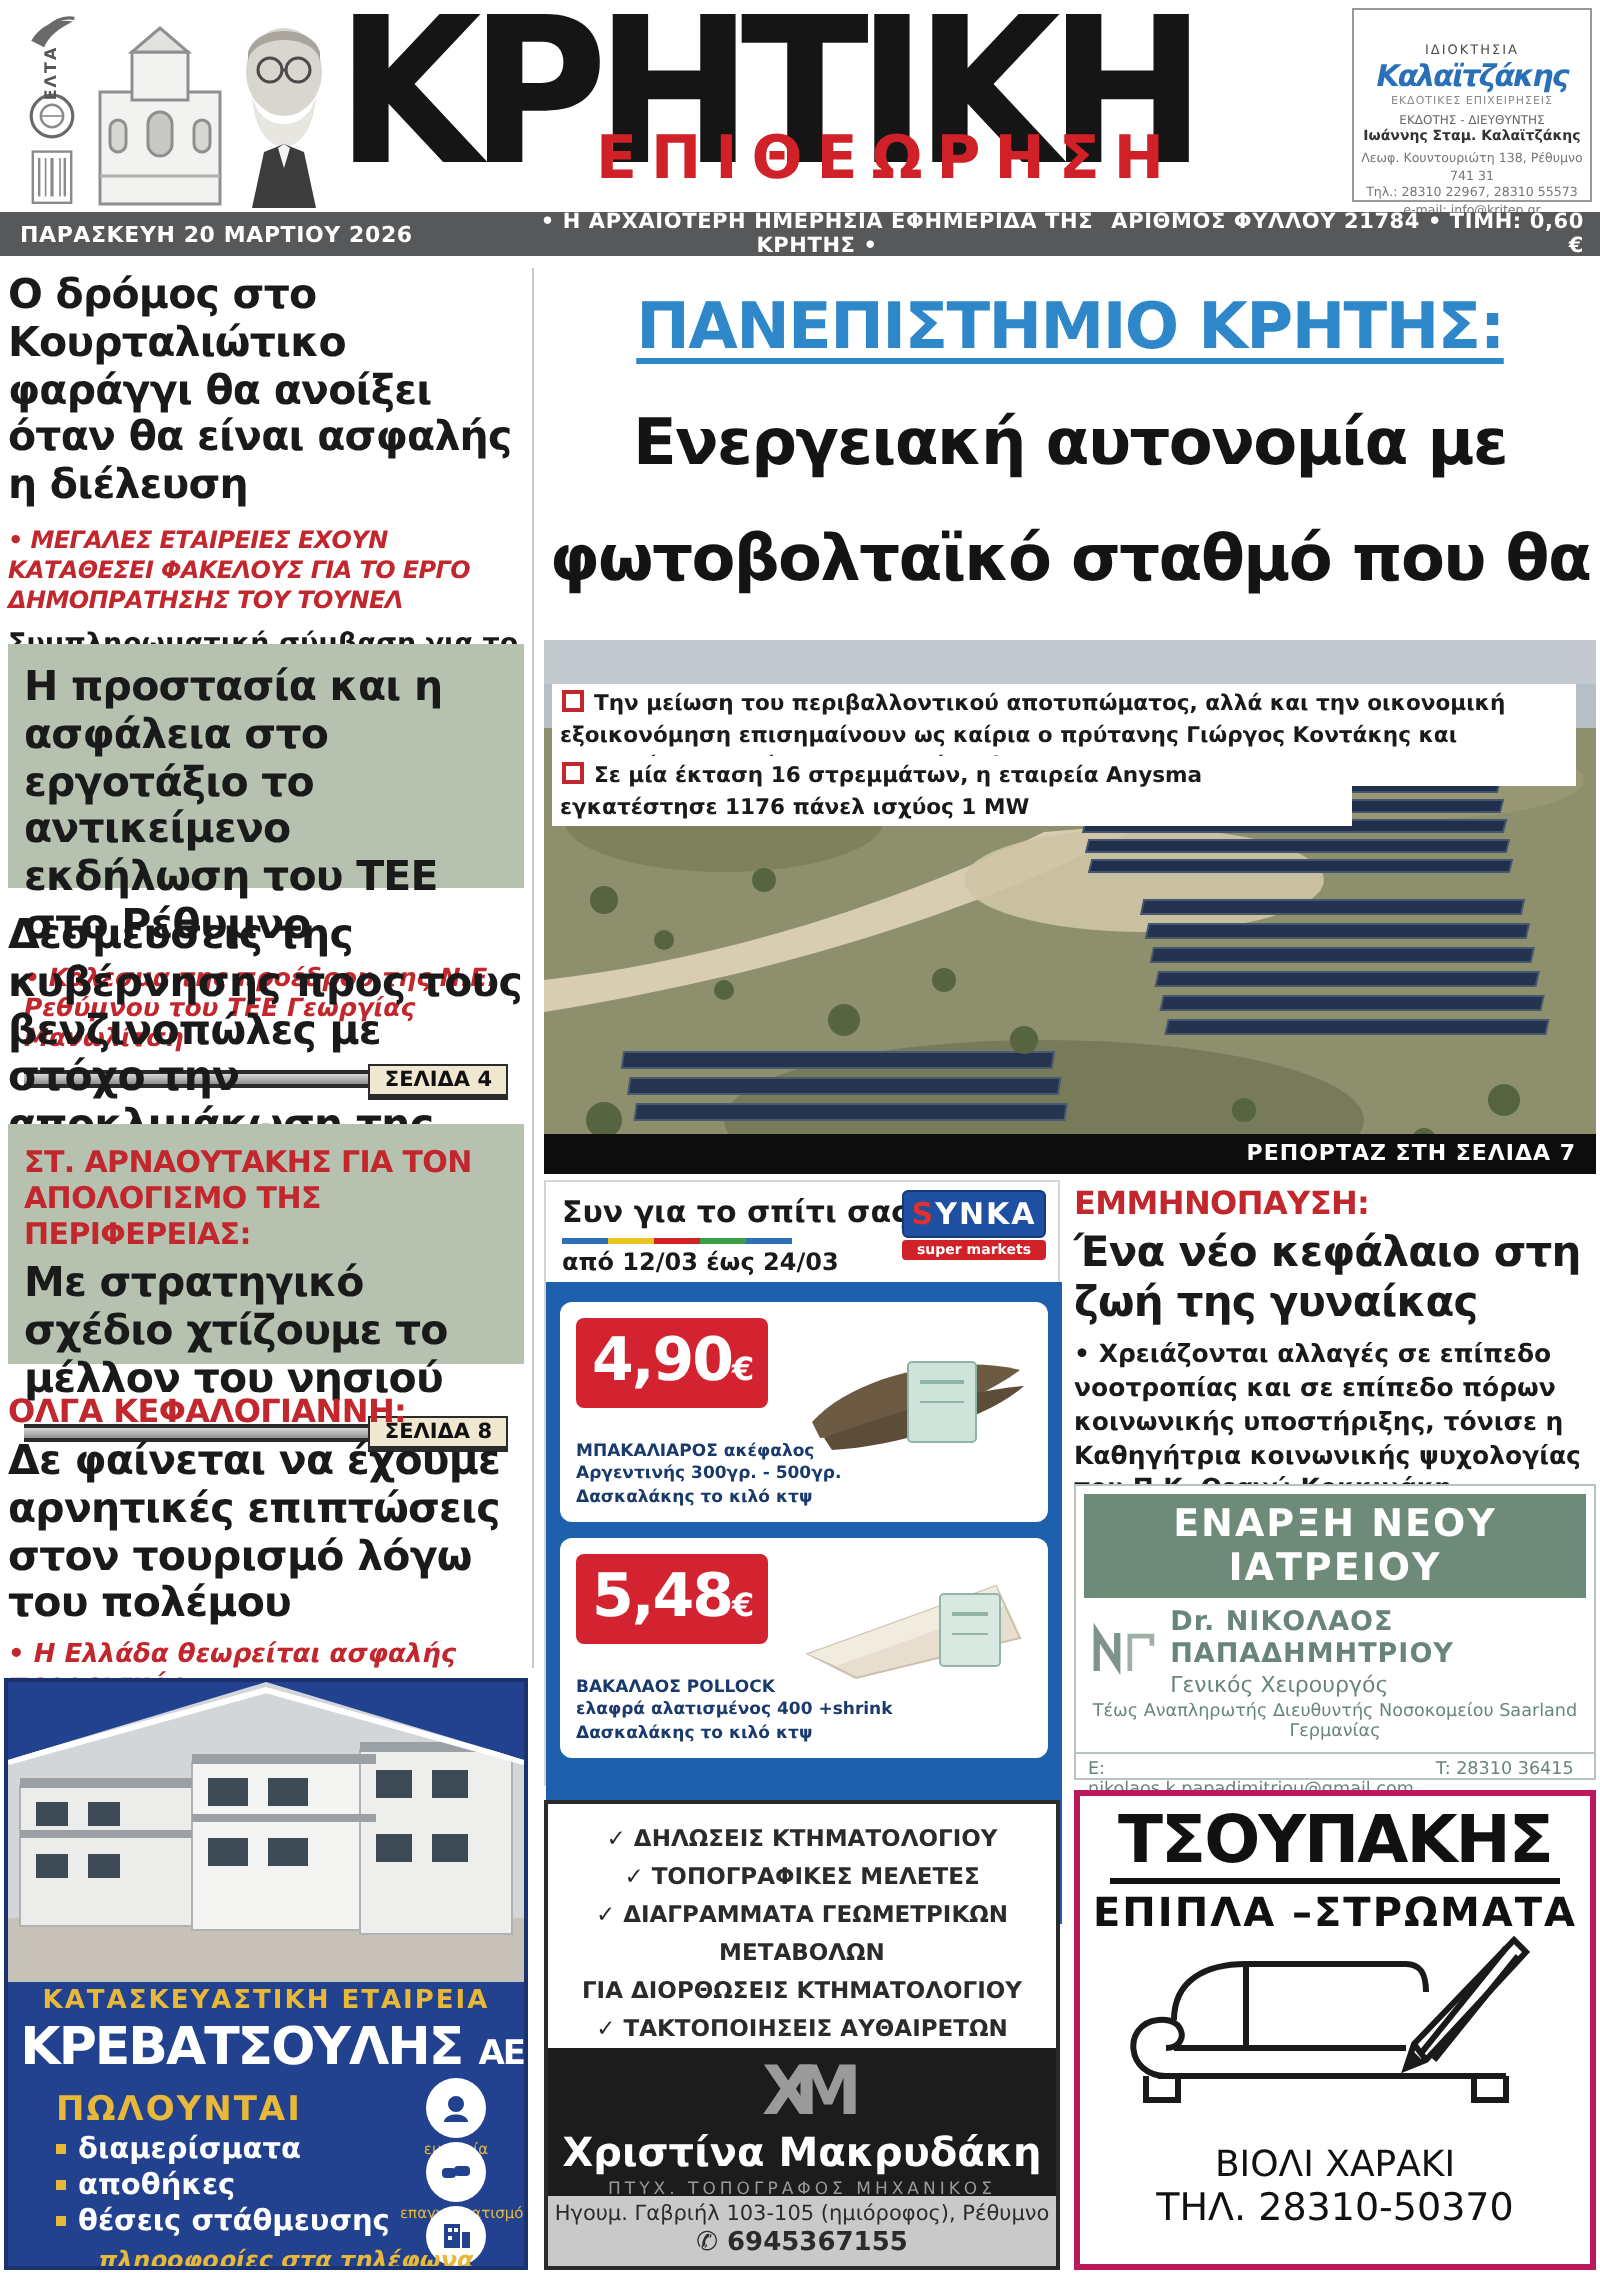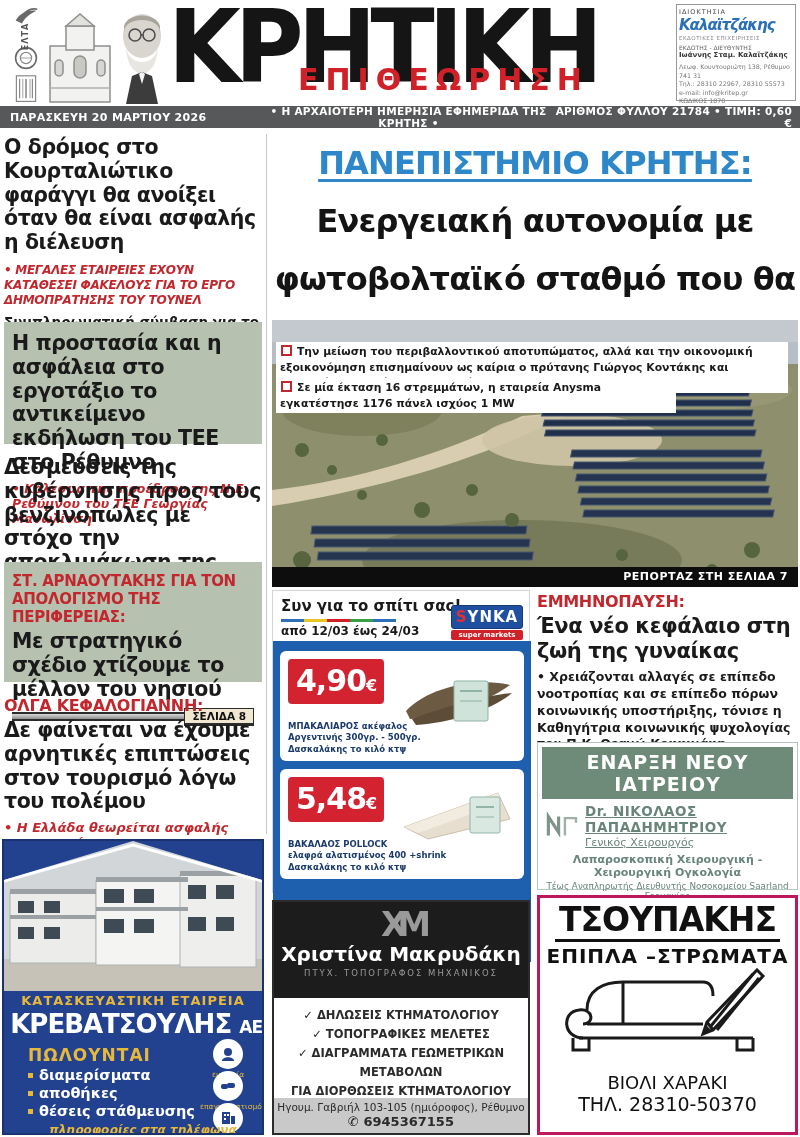--- a/index.html
+++ b/index.html
@@ -7,21 +7,21 @@
         font-family:"DejaVu Sans",sans-serif;color:#111;}
   .abs{position:absolute;}
 
   
   #title{left:168px;top:-12px;font-size:94px;font-weight:bold;letter-spacing:-6px;
          transform:scaleY(1.08);transform-origin:top left;color:#151515;white-space:nowrap;}
   #subtitle{left:298px;top:62px;font-size:30px;font-weight:bold;color:#cf2127;letter-spacing:7px;white-space:nowrap;}
   #eltaBlock{left:6px;top:6px;width:40px;height:96px;display:flex;flex-direction:column;align-items:center;gap:5px;}
   .eltaTxt{font-size:8px;font-weight:bold;color:#555;transform:rotate(-90deg);letter-spacing:1px;}
   #pubBox{left:676px;top:4px;width:120px;height:97px;border:1px solid #999;background:#fff;
-          padding:3px 2px;box-sizing:border-box;line-height:1.25;}
+          text-align:center;padding:16px 2px;box-sizing:border-box;line-height:1.25;}
   #pubBox .t1{font-size:6.5px;color:#4a4a4a;letter-spacing:1px;}
   #pubBox .brand{font-size:15px;font-weight:bold;color:#2a70b8;font-style:italic;letter-spacing:-1px;}
   #pubBox .t2{font-size:5.5px;color:#8a8a8a;letter-spacing:.5px;}
   #pubBox .t3{font-size:6px;color:#666;margin-top:2px;}
   #pubBox .t4{font-size:7px;font-weight:bold;color:#333;}
   #pubBox .t5{font-size:6.3px;color:#777;margin-top:3px;line-height:1.35;}
 
   
   #dateStrip{left:0;top:106px;width:800px;height:22px;background:#57585a;color:#fff;
              display:flex;align-items:center;font-size:11px;font-weight:bold;letter-spacing:.3px;}
@@ -63,21 +63,21 @@
             font-size:11px;font-weight:bold;text-align:right;line-height:20px;padding-right:10px;
             box-sizing:border-box;letter-spacing:.5px;}
 
   
   #synka{left:272px;top:590px;width:258px;height:303px;background:#fff;border:1px solid #d5d5d5;box-sizing:border-box;}
   #synkaTop{position:relative;height:50px;}
   #synkaTag{position:absolute;left:8px;top:6px;font-size:15px;font-weight:bold;color:#1a1a1a;}
   #synkaLine{position:absolute;left:8px;top:28px;width:115px;height:3px;
              background:linear-gradient(90deg,#2d6fb8 0 20%,#e8c522 20% 40%,#cf2127 40% 60%,#3aa047 60% 80%,#2d6fb8 80% 100%);}
   #synkaDates{position:absolute;left:8px;top:33px;font-size:12px;font-weight:bold;color:#1a1a1a;}
-  #synkaLogo{position:absolute;right:6px;top:14px;width:72px;text-align:center;}
+  #synkaLogo{position:absolute;right:6px;top:4px;width:72px;text-align:center;}
   #synkaLogo .word{background:#1e4fa0;color:#fff;font-size:15px;font-weight:bold;letter-spacing:1px;
                    border-radius:3px;padding:2px 0;border:1px solid #16397a;}
   #synkaLogo .word .s{color:#e03030;}
   #synkaLogo .strip{background:#cf2127;color:#fff;font-size:7px;font-weight:bold;border-radius:2px;margin-top:1px;padding:1px 0;}
   #synkaBody{position:absolute;left:0;top:50px;width:258px;height:321px;background:#1e5fae;}
   .prodCard{position:absolute;left:7px;width:244px;height:110px;background:#fff;border-radius:6px;overflow:hidden;}
   .priceBox{position:absolute;left:8px;top:8px;background:#d42330;color:#fff;font-weight:bold;
             font-size:30px;padding:4px 8px 6px 8px;border-radius:4px;letter-spacing:-1px;}
   .priceBox .eur{font-size:16px;font-weight:bold;}
   .prodTxt{position:absolute;left:8px;bottom:6px;font-size:8.5px;font-weight:bold;color:#1a3a6b;line-height:1.35;}
@@ -219,20 +219,24 @@
     <div class="itbullet" style="margin-top:8px;">• Την ερχόμενη εβδομάδα θα ξεκινήσει το έργο</div>
     <div class="pagetag" style="margin-top:14px;">
       <div class="bar"></div>
       <div class="lbl">ΣΕΛΙΔΑ 3</div>
     </div>
   </div>
 
   <div class="abs story sagebox" style="top:322px;height:122px;">
     <div class="hl sz20">Η προστασία και η ασφάλεια στο εργοτάξιο το αντικείμενο εκδήλωση του ΤΕΕ στο Ρέθυμνο</div>
     <div class="reditbullet" style="margin-top:6px;font-size:12.5px;">• Κάλεσμα της προέδρου της Ν.Ε. Ρεθύμνου του ΤΕΕ Γεωργίας Μανωλίτση</div>
+    <div class="pagetag" style="margin-top:6px;">
+      <div class="bar"></div>
+      <div class="lbl">ΣΕΛΙΔΑ 4</div>
+    </div>
   </div>
 
   <div class="abs story" style="top:456px;">
     <div class="hl sz20">Δεσμεύσεις της κυβέρνησης προς τους βενζινοπώλες με στόχο την αποκλιμάκωση της έντασης</div>
     <div class="pagetag" style="margin-top:14px;">
       <div class="bar"></div>
       <div class="lbl">ΣΕΛΙΔΑ 6</div>
     </div>
   </div>
 
@@ -376,31 +380,30 @@
     <div class="hl" style="font-size:21px;margin-top:3px;">Ένα νέο κεφάλαιο στη ζωή της γυναίκας</div>
     <div class="subhead" style="font-size:12.5px;margin-top:6px;line-height:1.35;">• Χρειάζονται αλλαγές σε επίπεδο νοοτροπίας και σε επίπεδο πόρων κοινωνικής υποστήριξης, τόνισε η Καθηγήτρια κοινωνικής ψυχολογίας του Π.Κ. Θεανώ Κοκκινάκη</div>
     <div class="pagetag" style="margin-top:6px;">
       <div class="bar"></div>
       <div class="lbl">ΣΕΛΙΔΑ 5</div>
     </div>
   </div>
 
   <div class="abs" id="doc">
     <div id="docBanner">ΕΝΑΡΞΗ ΝΕΟΥ ΙΑΤΡΕΙΟΥ</div>
-    <div style="display:flex;align-items:center;gap:6px;padding:0 8px;text-decoration:underline;">
+    <div style="display:flex;align-items:center;gap:6px;padding:0 8px;">
       <svg width="42" height="32" viewBox="0 0 42 32">
         <path d="M3 28 L3 4 L16 24 L16 4" stroke="#7e948a" stroke-width="4" fill="none"></path>
         <path d="M24 28 L24 6 L38 6 L38 12" stroke="#9fb0a7" stroke-width="3" fill="none"></path>
       </svg>
       <div>
         <div id="docName">Dr. ΝΙΚΟΛΑΟΣ ΠΑΠΑΔΗΜΗΤΡΙΟΥ</div>
         <div id="docTitle">Γενικός Χειρουργός</div>
       </div>
     </div>
-    <div id="docL1">Λαπαροσκοπική Χειρουργική - Χειρουργική Ογκολογία</div>
     <div id="docL2">Τέως Αναπληρωτής Διευθυντής Νοσοκομείου Saarland Γερμανίας</div>
     <div id="docContact">
       <span>E: nikolaos.k.papadimitriou@gmail.com</span>
       <span>T: 28310 36415</span>
       <span>Λεωφ. Κουντουριώτου 90-92, Ρέθυμνο</span>
       <span>K: 6970 292 560</span>
     </div>
   </div>
 
   <div class="abs" id="krev">
@@ -475,31 +478,31 @@
       <div class="cap">ποιότητα</div>
     </div>
 
     <div id="krevPhones" style="top:268px;">
       <div class="i" style="margin-top:14px;margin-left:20px;">πληροφορίες στα τηλέφωνα</div>
 
     </div>
   </div>
 
   <div class="abs" id="makr">
-    <div id="makrHead">
-      <div id="makrLogo">ΧΜ</div>
-      <div id="makrName">Χριστίνα Μακρυδάκη</div>
-      <div id="makrTitle">ΠΤΥΧ. ΤΟΠΟΓΡΑΦΟΣ ΜΗΧΑΝΙΚΟΣ</div>
-    </div>
     <div id="makrBody">
       <div>✓ ΔΗΛΩΣΕΙΣ ΚΤΗΜΑΤΟΛΟΓΙΟΥ</div>
       <div>✓ ΤΟΠΟΓΡΑΦΙΚΕΣ ΜΕΛΕΤΕΣ</div>
       <div>✓ ΔΙΑΓΡΑΜΜΑΤΑ ΓΕΩΜΕΤΡΙΚΩΝ ΜΕΤΑΒΟΛΩΝ</div>
       <div>ΓΙΑ ΔΙΟΡΘΩΣΕΙΣ ΚΤΗΜΑΤΟΛΟΓΙΟΥ</div>
       <div>✓ ΤΑΚΤΟΠΟΙΗΣΕΙΣ ΑΥΘΑΙΡΕΤΩΝ</div>
+    </div>
+    <div id="makrHead">
+      <div id="makrLogo">ΧΜ</div>
+      <div id="makrName">Χριστίνα Μακρυδάκη</div>
+      <div id="makrTitle">ΠΤΥΧ. ΤΟΠΟΓΡΑΦΟΣ ΜΗΧΑΝΙΚΟΣ</div>
     </div>
     <div id="makrFoot">
       <div class="a">Ηγουμ. Γαβριήλ 103-105 (ημιόροφος), Ρέθυμνο</div>
       <div class="p">✆ 6945367155</div>
     </div>
   </div>
 
   <div class="abs" id="tsou">
     <div id="tsouName">ΤΣΟΥΠΑΚΗΣ</div>
     <div id="tsouSub">ΕΠΙΠΛΑ –ΣΤΡΩΜΑΤΑ</div>

